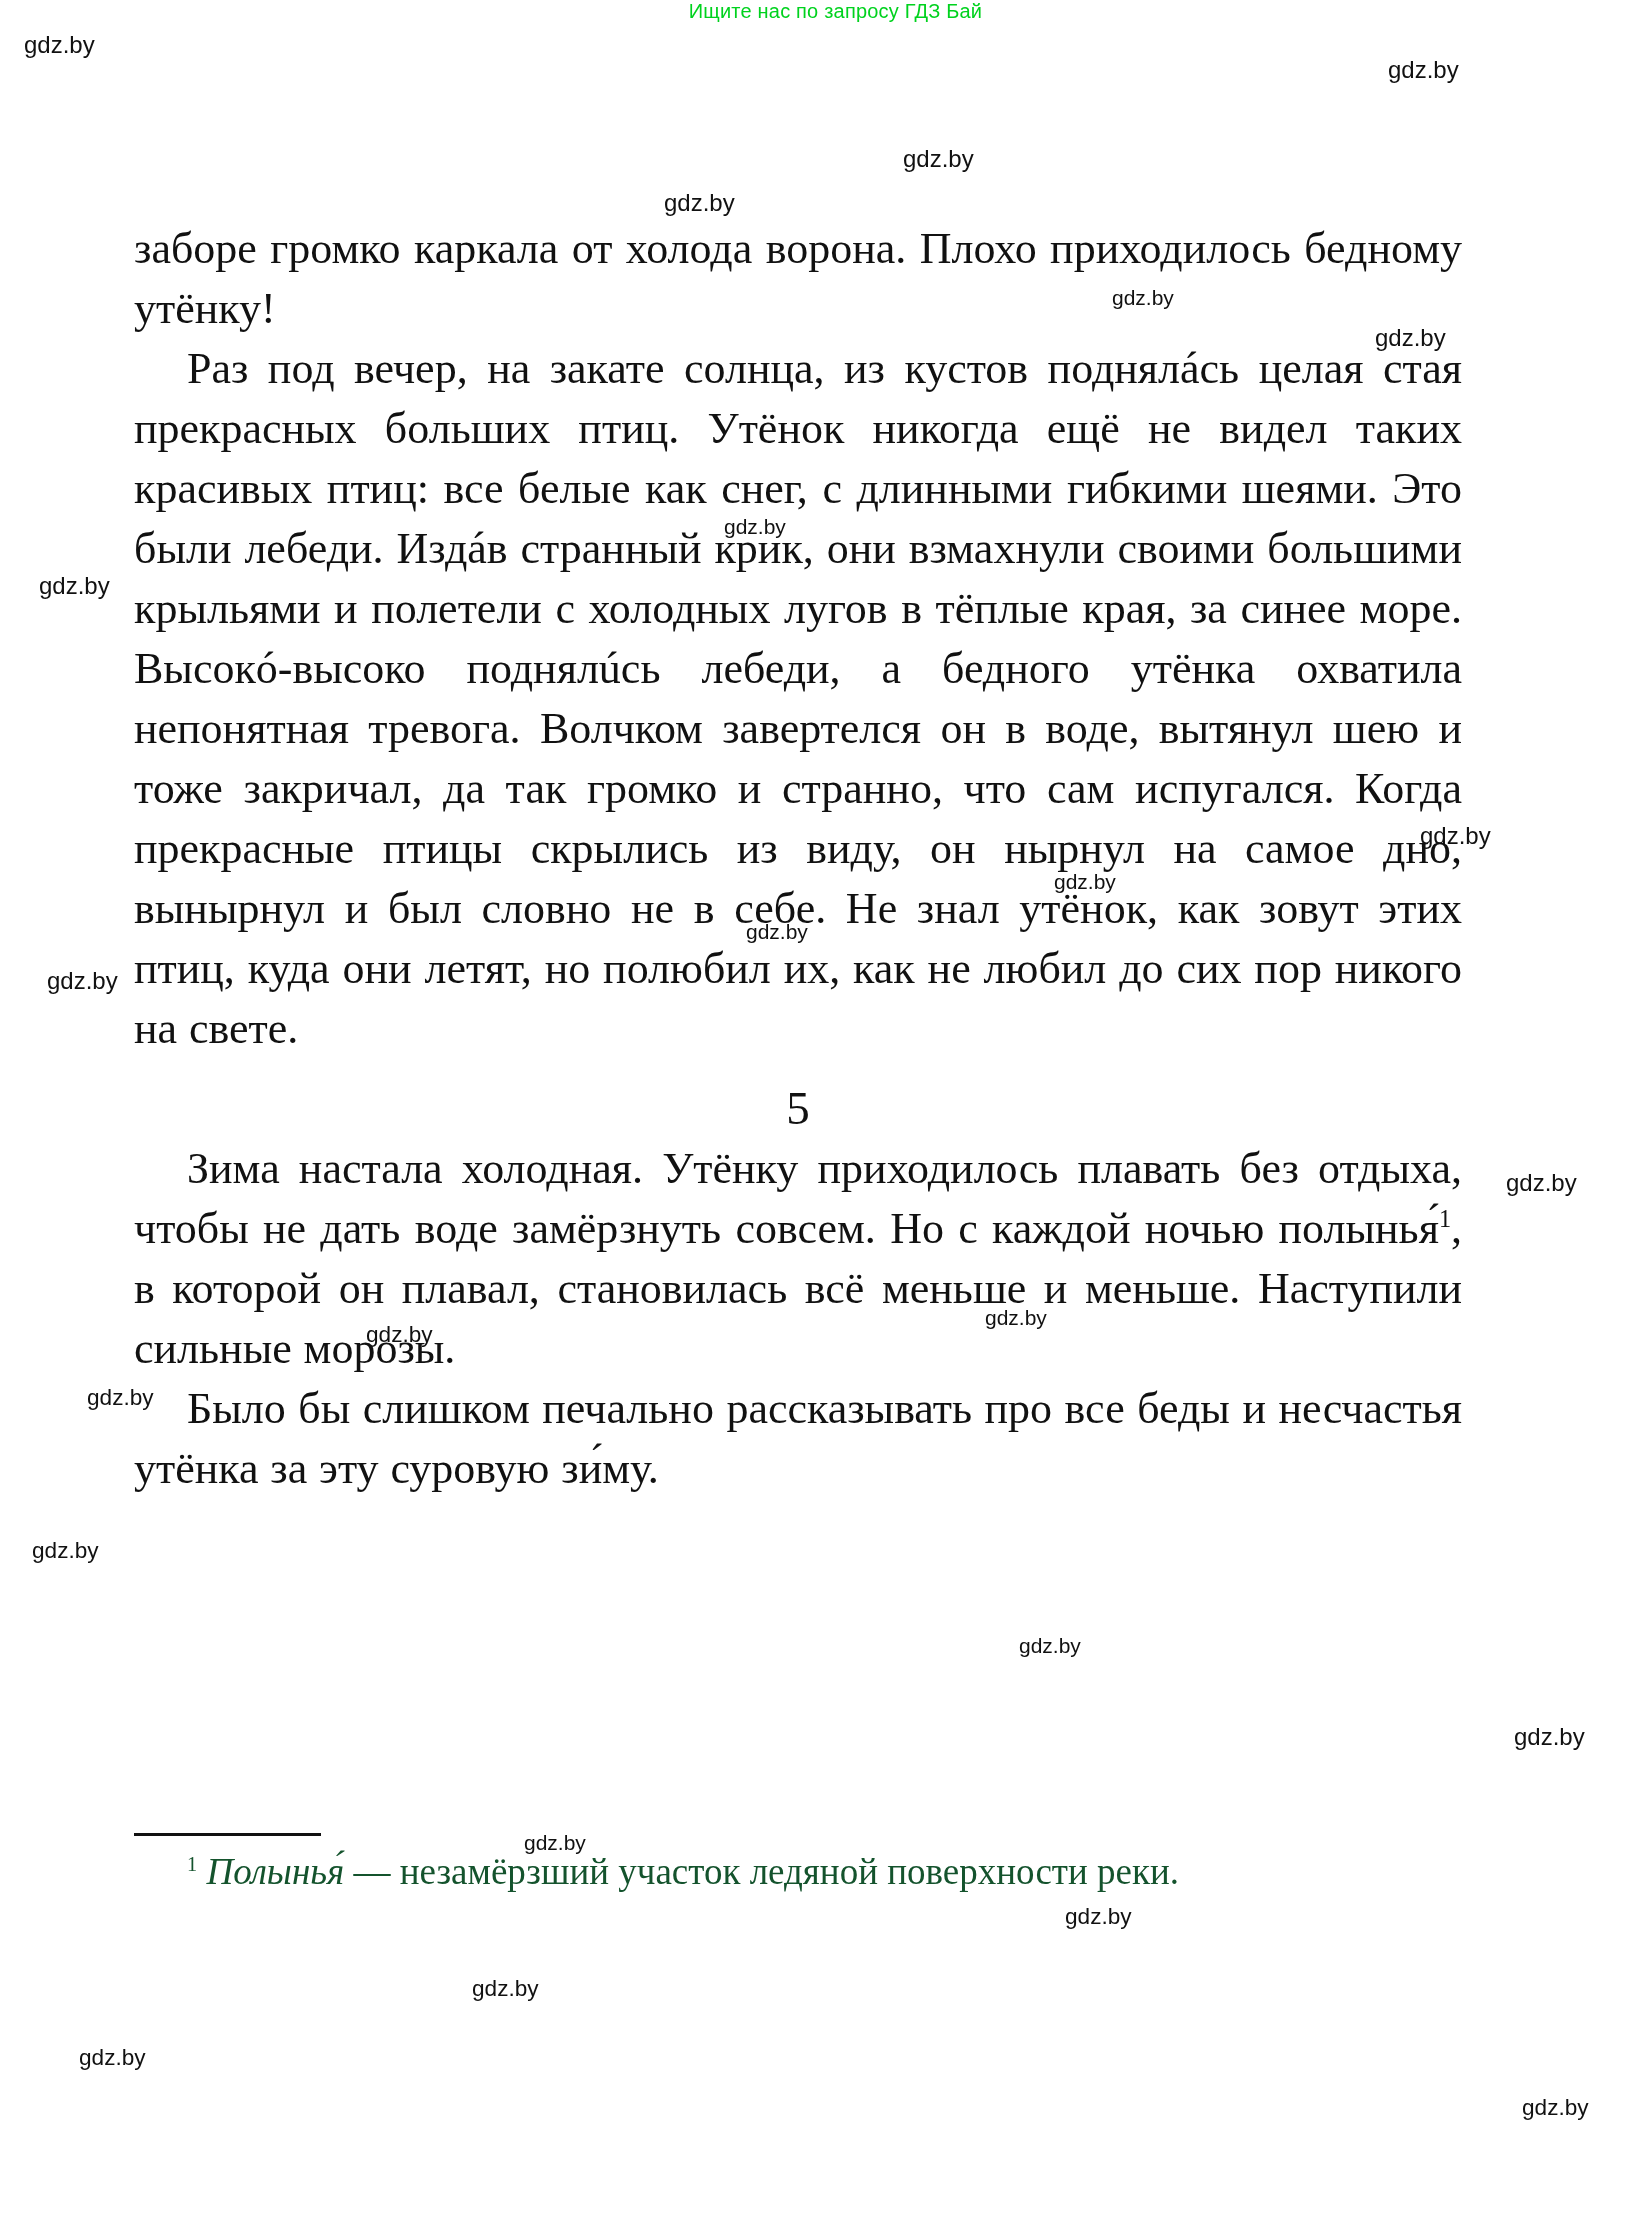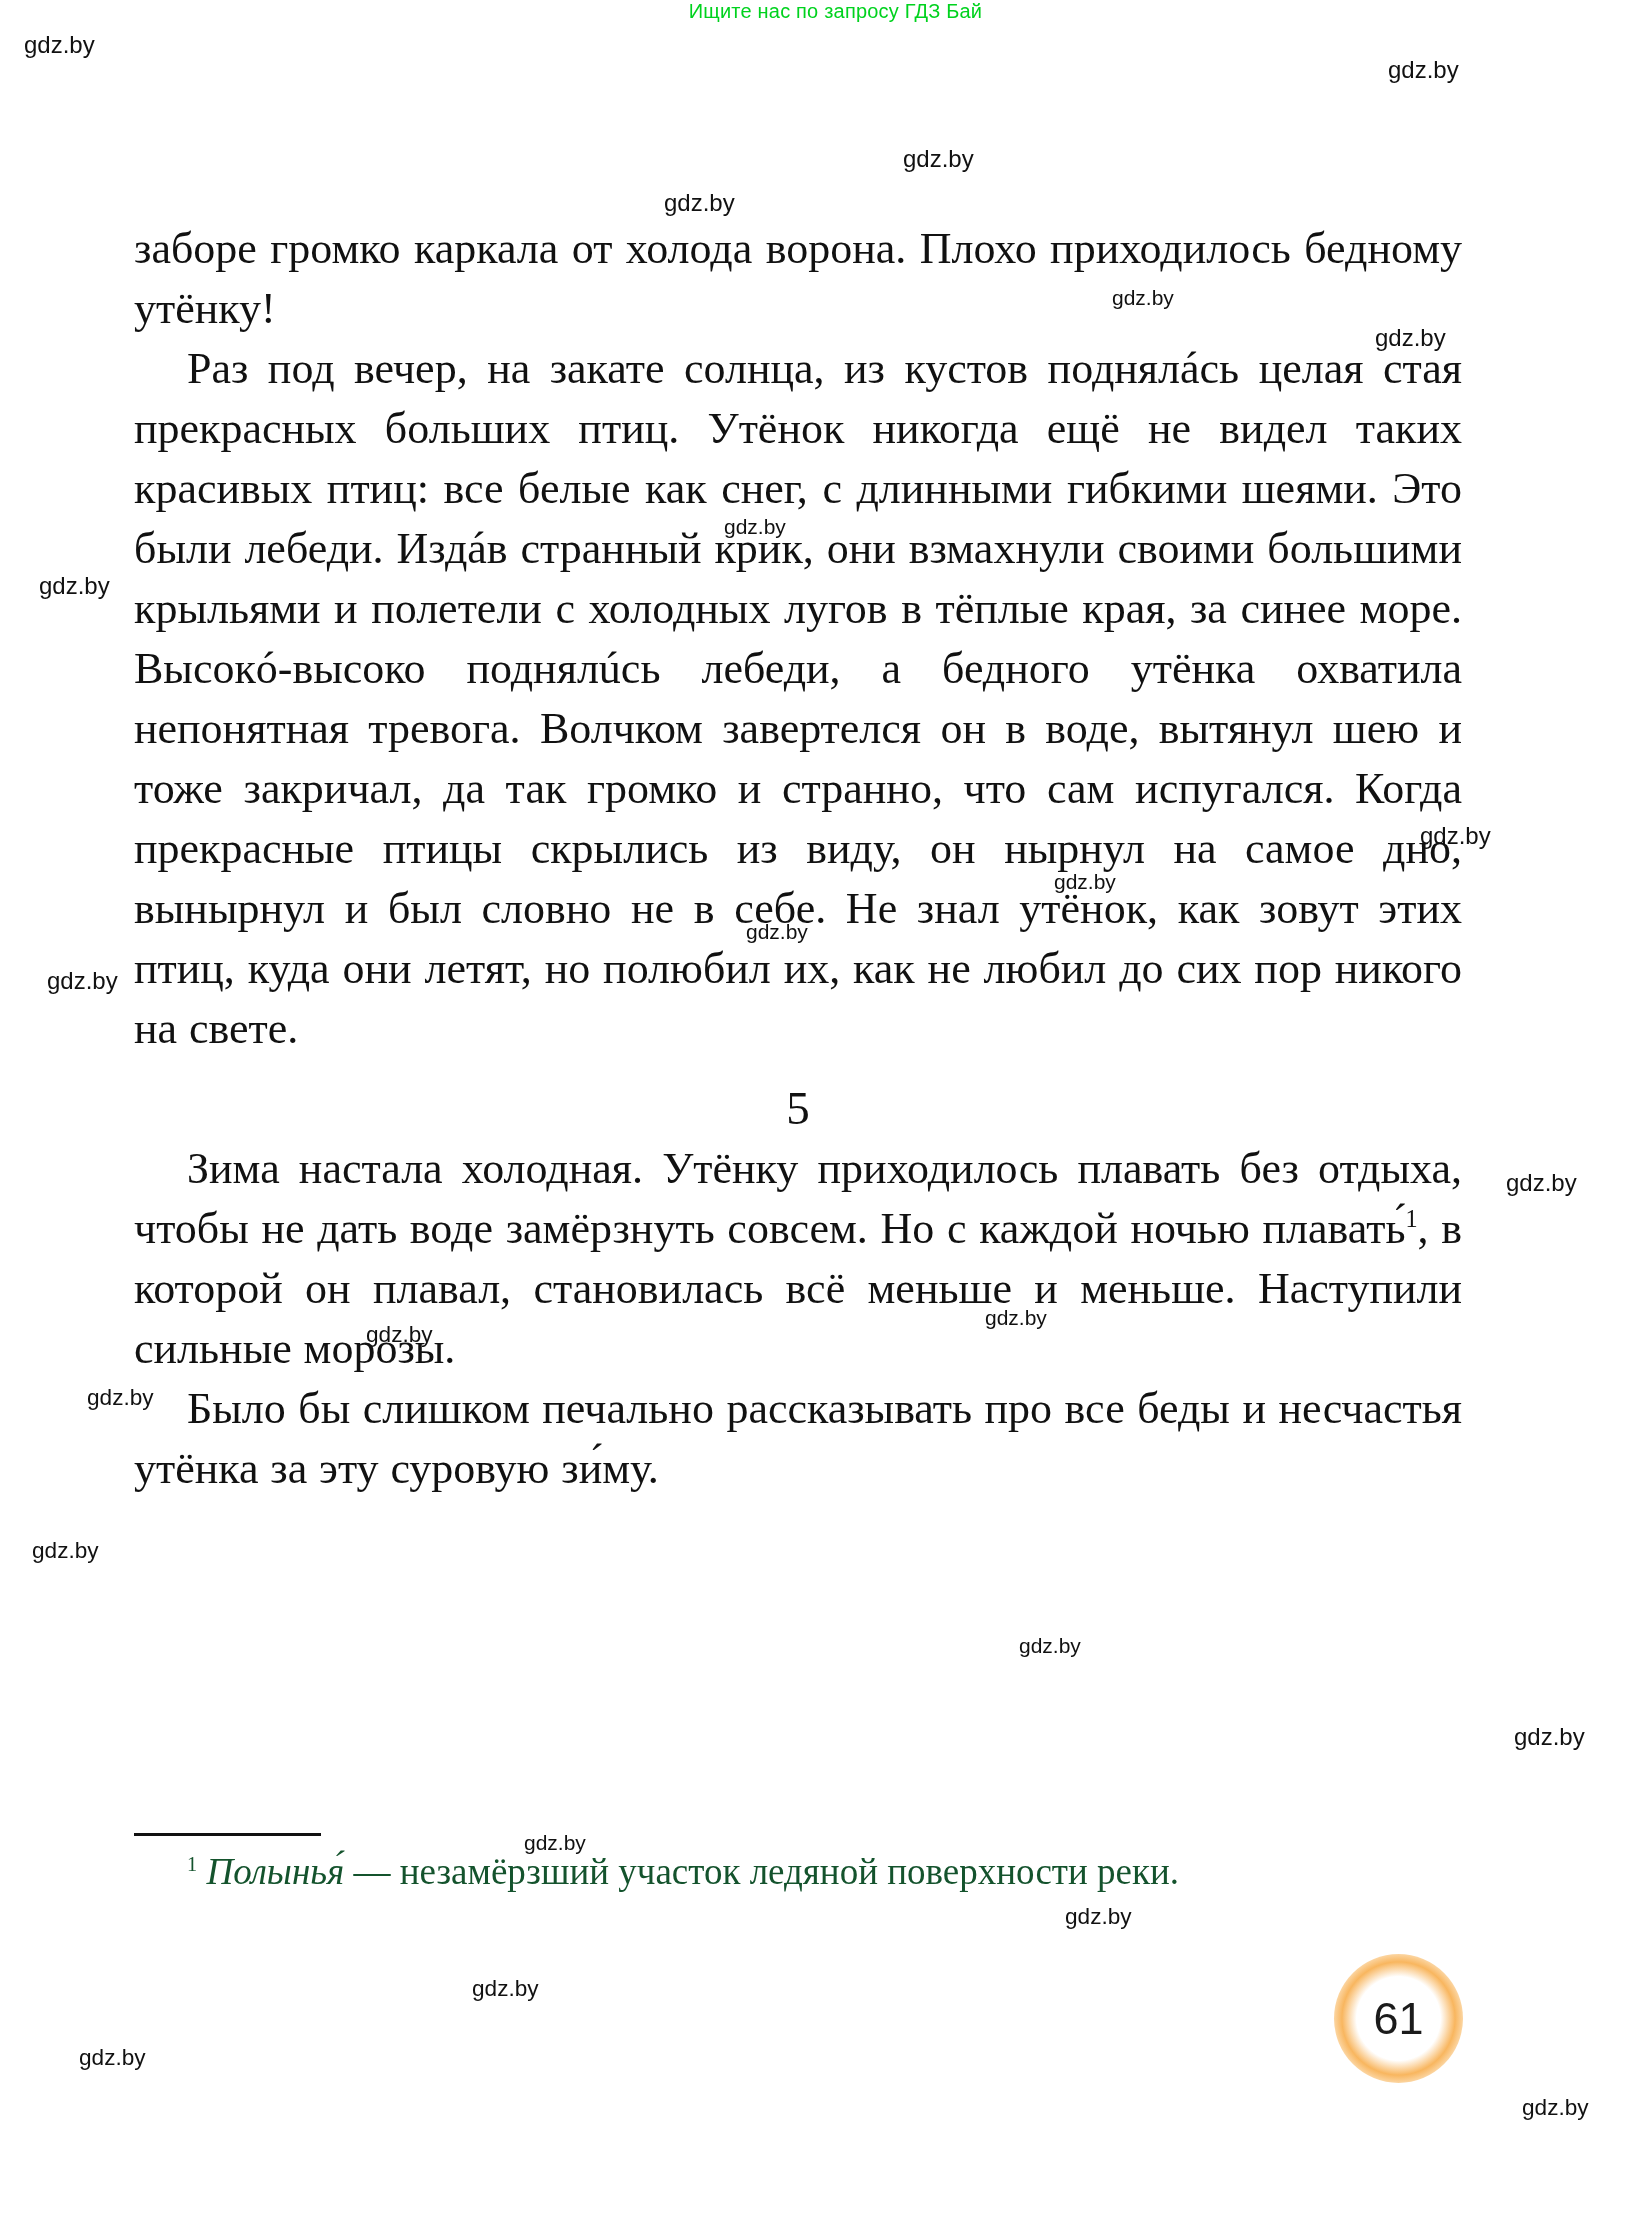--- a/index.html
+++ b/index.html
@@ -201,32 +201,28 @@
     </div>
 
   <div class="text-column">
 
     <p class="para">заборе громко каркала от холода ворона. Плохо приходилось бедному утёнку!</p>
 
     <p class="para indent">Раз под вечер, на закате солнца, из кустов поднялáсь целая стая прекрасных больших птиц. Утёнок никогда ещё не видел таких красивых птиц: все белые как снег, с длинными гибкими шеями. Это были лебеди. Издáв странный крик, они взмахнули своими большими крыльями и полетели с холодных лугов в тёплые края, за синее море. Высокó-высоко поднялúсь лебеди, а бедного утёнка охватила непонятная тревога. Волчком завертелся он в воде, вытянул шею и тоже закричал, да так громко и странно, что сам испугался. Когда прекрасные птицы скрылись из виду, он нырнул на самое дно, вынырнул и был словно не в себе. Не знал утёнок, как зовут этих птиц, куда они летят, но полюбил их, как не любил до сих пор никого на свете.</p>
 
     <div class="section-number">5</div>
 
-    <p class="para indent"><span>Зима настала холодная. Утёнку приходилось плавать без отдыха, чтобы не дать воде замёрзнуть совсем. Но с каждой ночью плавать́</span><sup class="fn-ref">1</sup><span>, в которой он плавал, становилась всё меньше и меньше. Наступили сильные морозы.</span></p>
+    <p class="para indent"><span>Зима настала холодная. Утёнку приходилось плавать без отдыха, чтобы не дать воде замёрзнуть совсем. Но с каждой ночью полынья́</span><sup class="fn-ref">1</sup><span>, в которой он плавал, становилась всё меньше и меньше. Наступили сильные морозы.</span></p>
 
     <p class="para indent">Было бы слишком печально рассказывать про все беды и несчастья утёнка за эту суровую зи́му.</p>
 
   </div>
 
   <div class="footnote-block">
     <div class="footnote-rule"></div>
     <p class="footnote-text"><sup class="fn-num">1</sup> <span class="term">Полынья́</span><span> — незамёрзший участок ледяной поверхности реки.</span></p>
   </div>
 
-  <div class="page-number-wrap">
-    <div class="page-number-glow"></div>
-    <div class="page-number">61</div>
-  </div>
 
 
 
 </div>
 
 
 </body></html>

